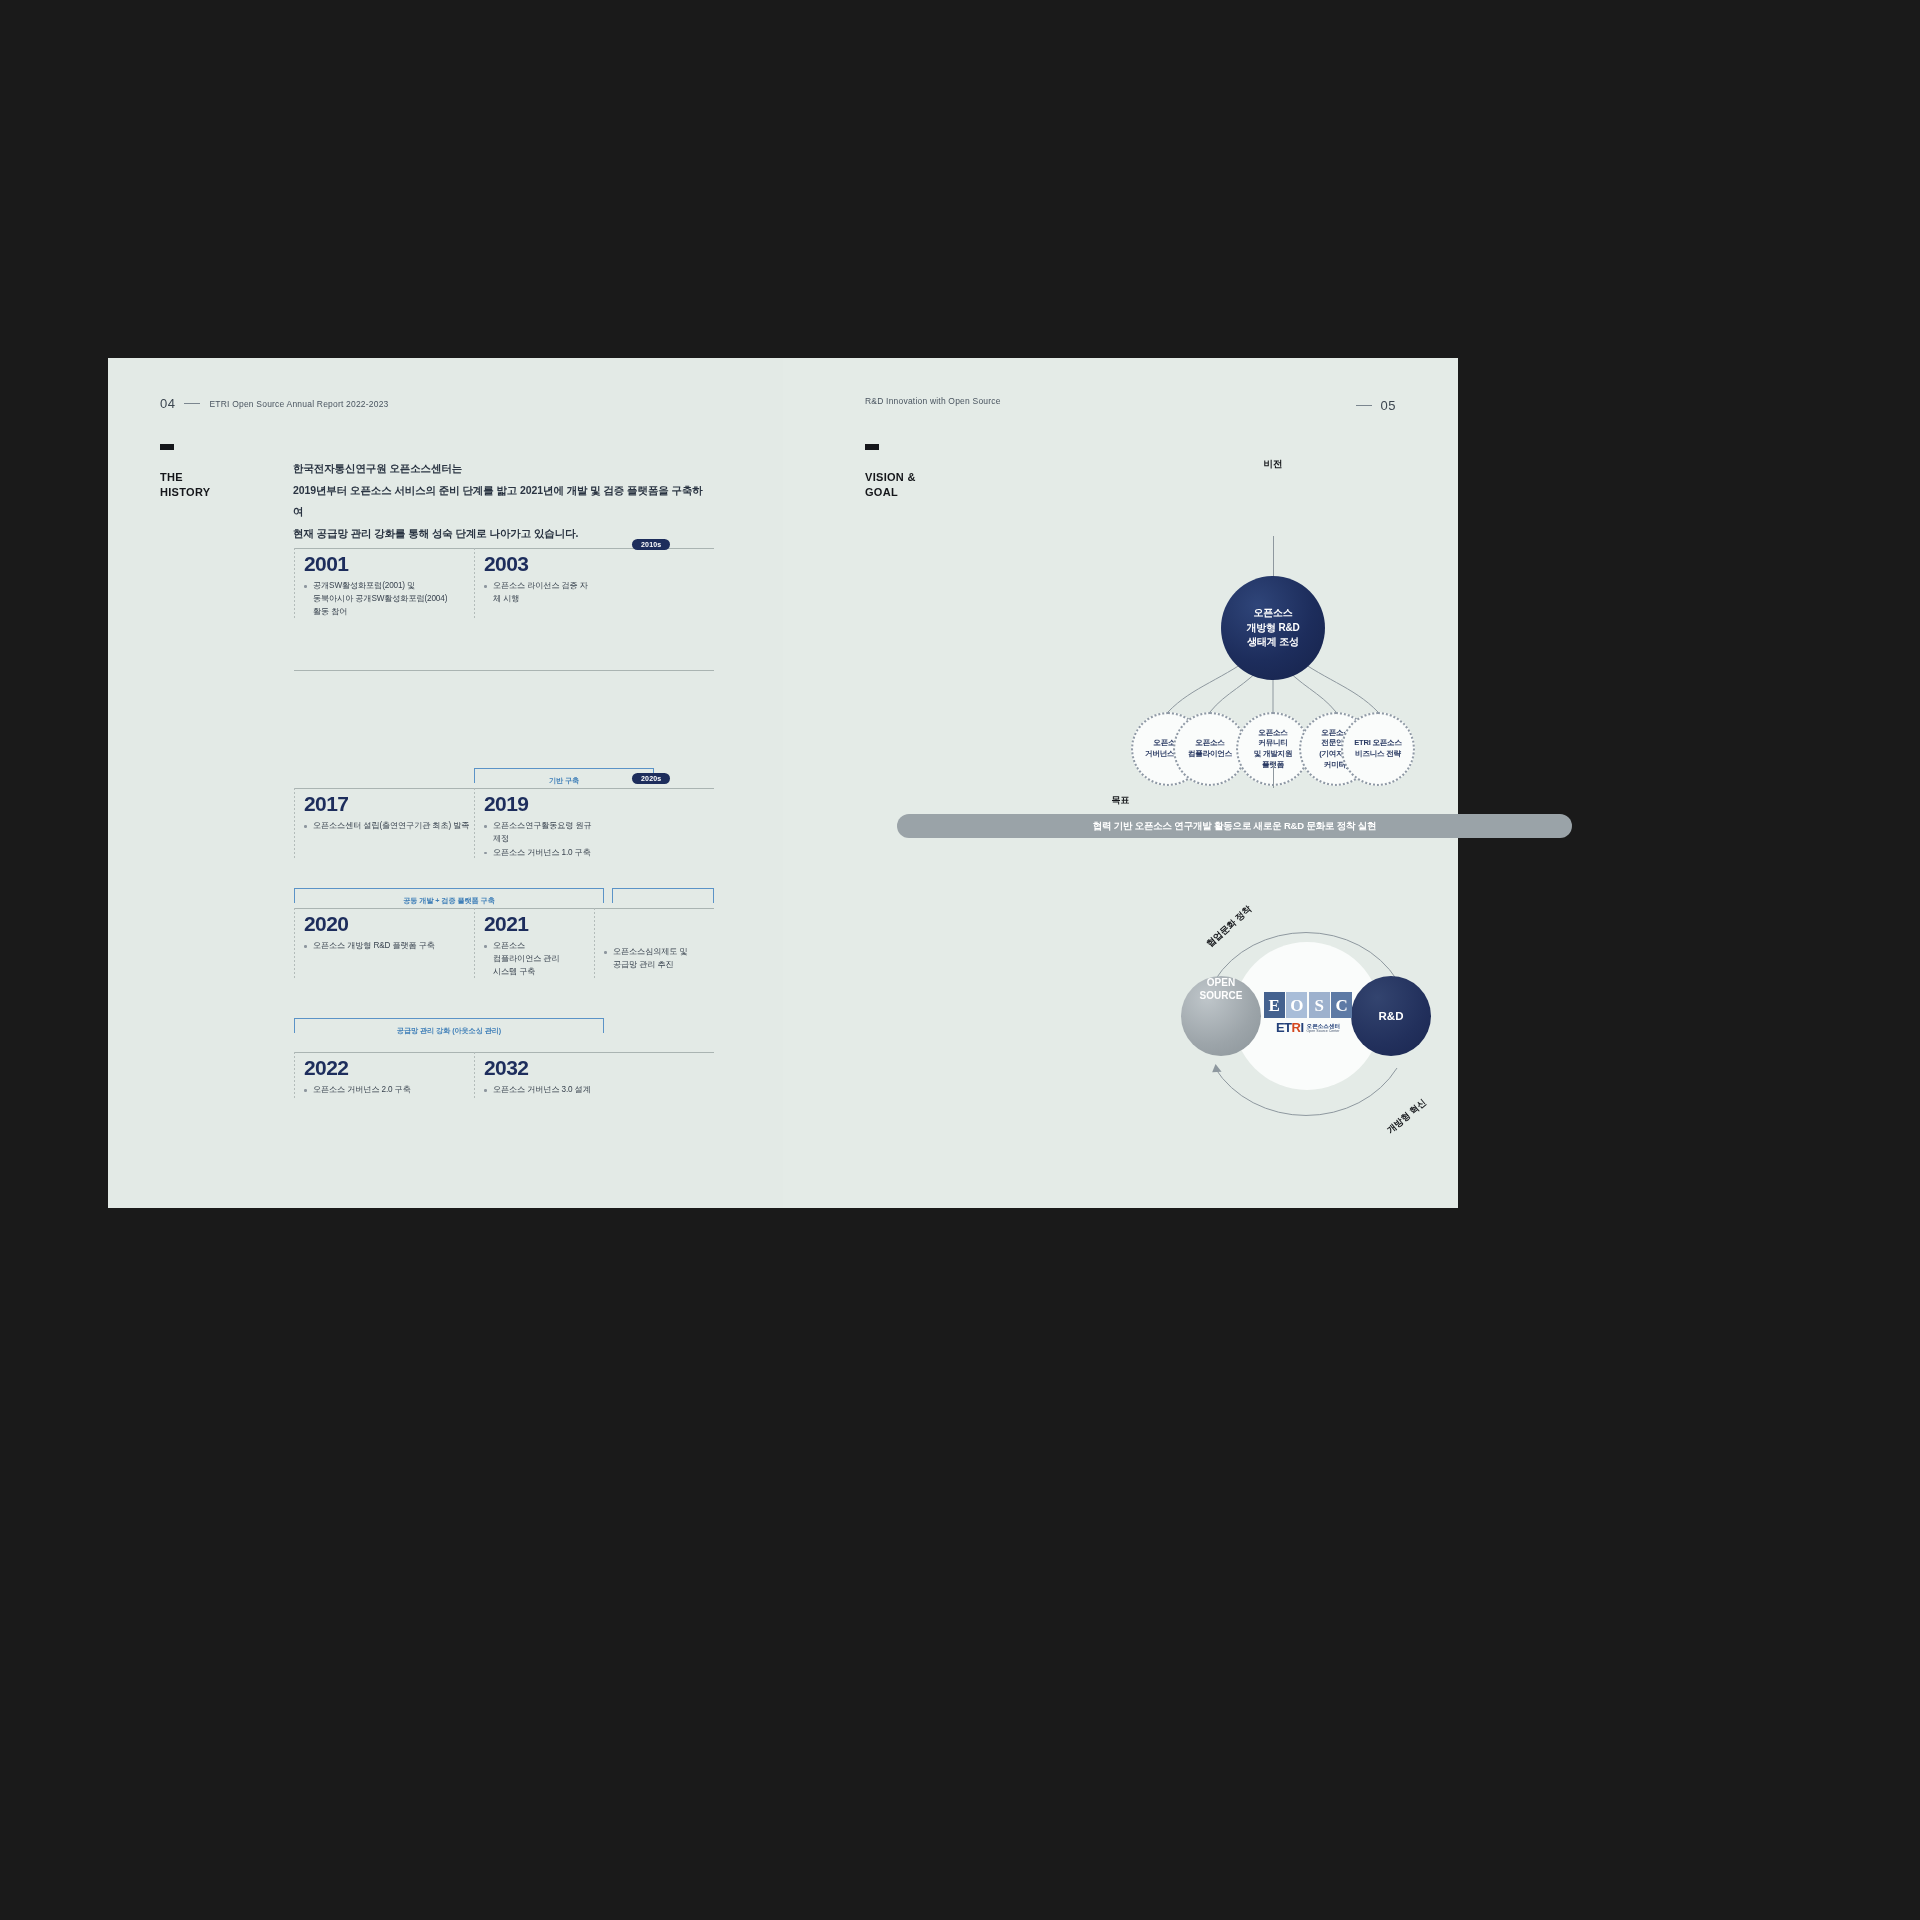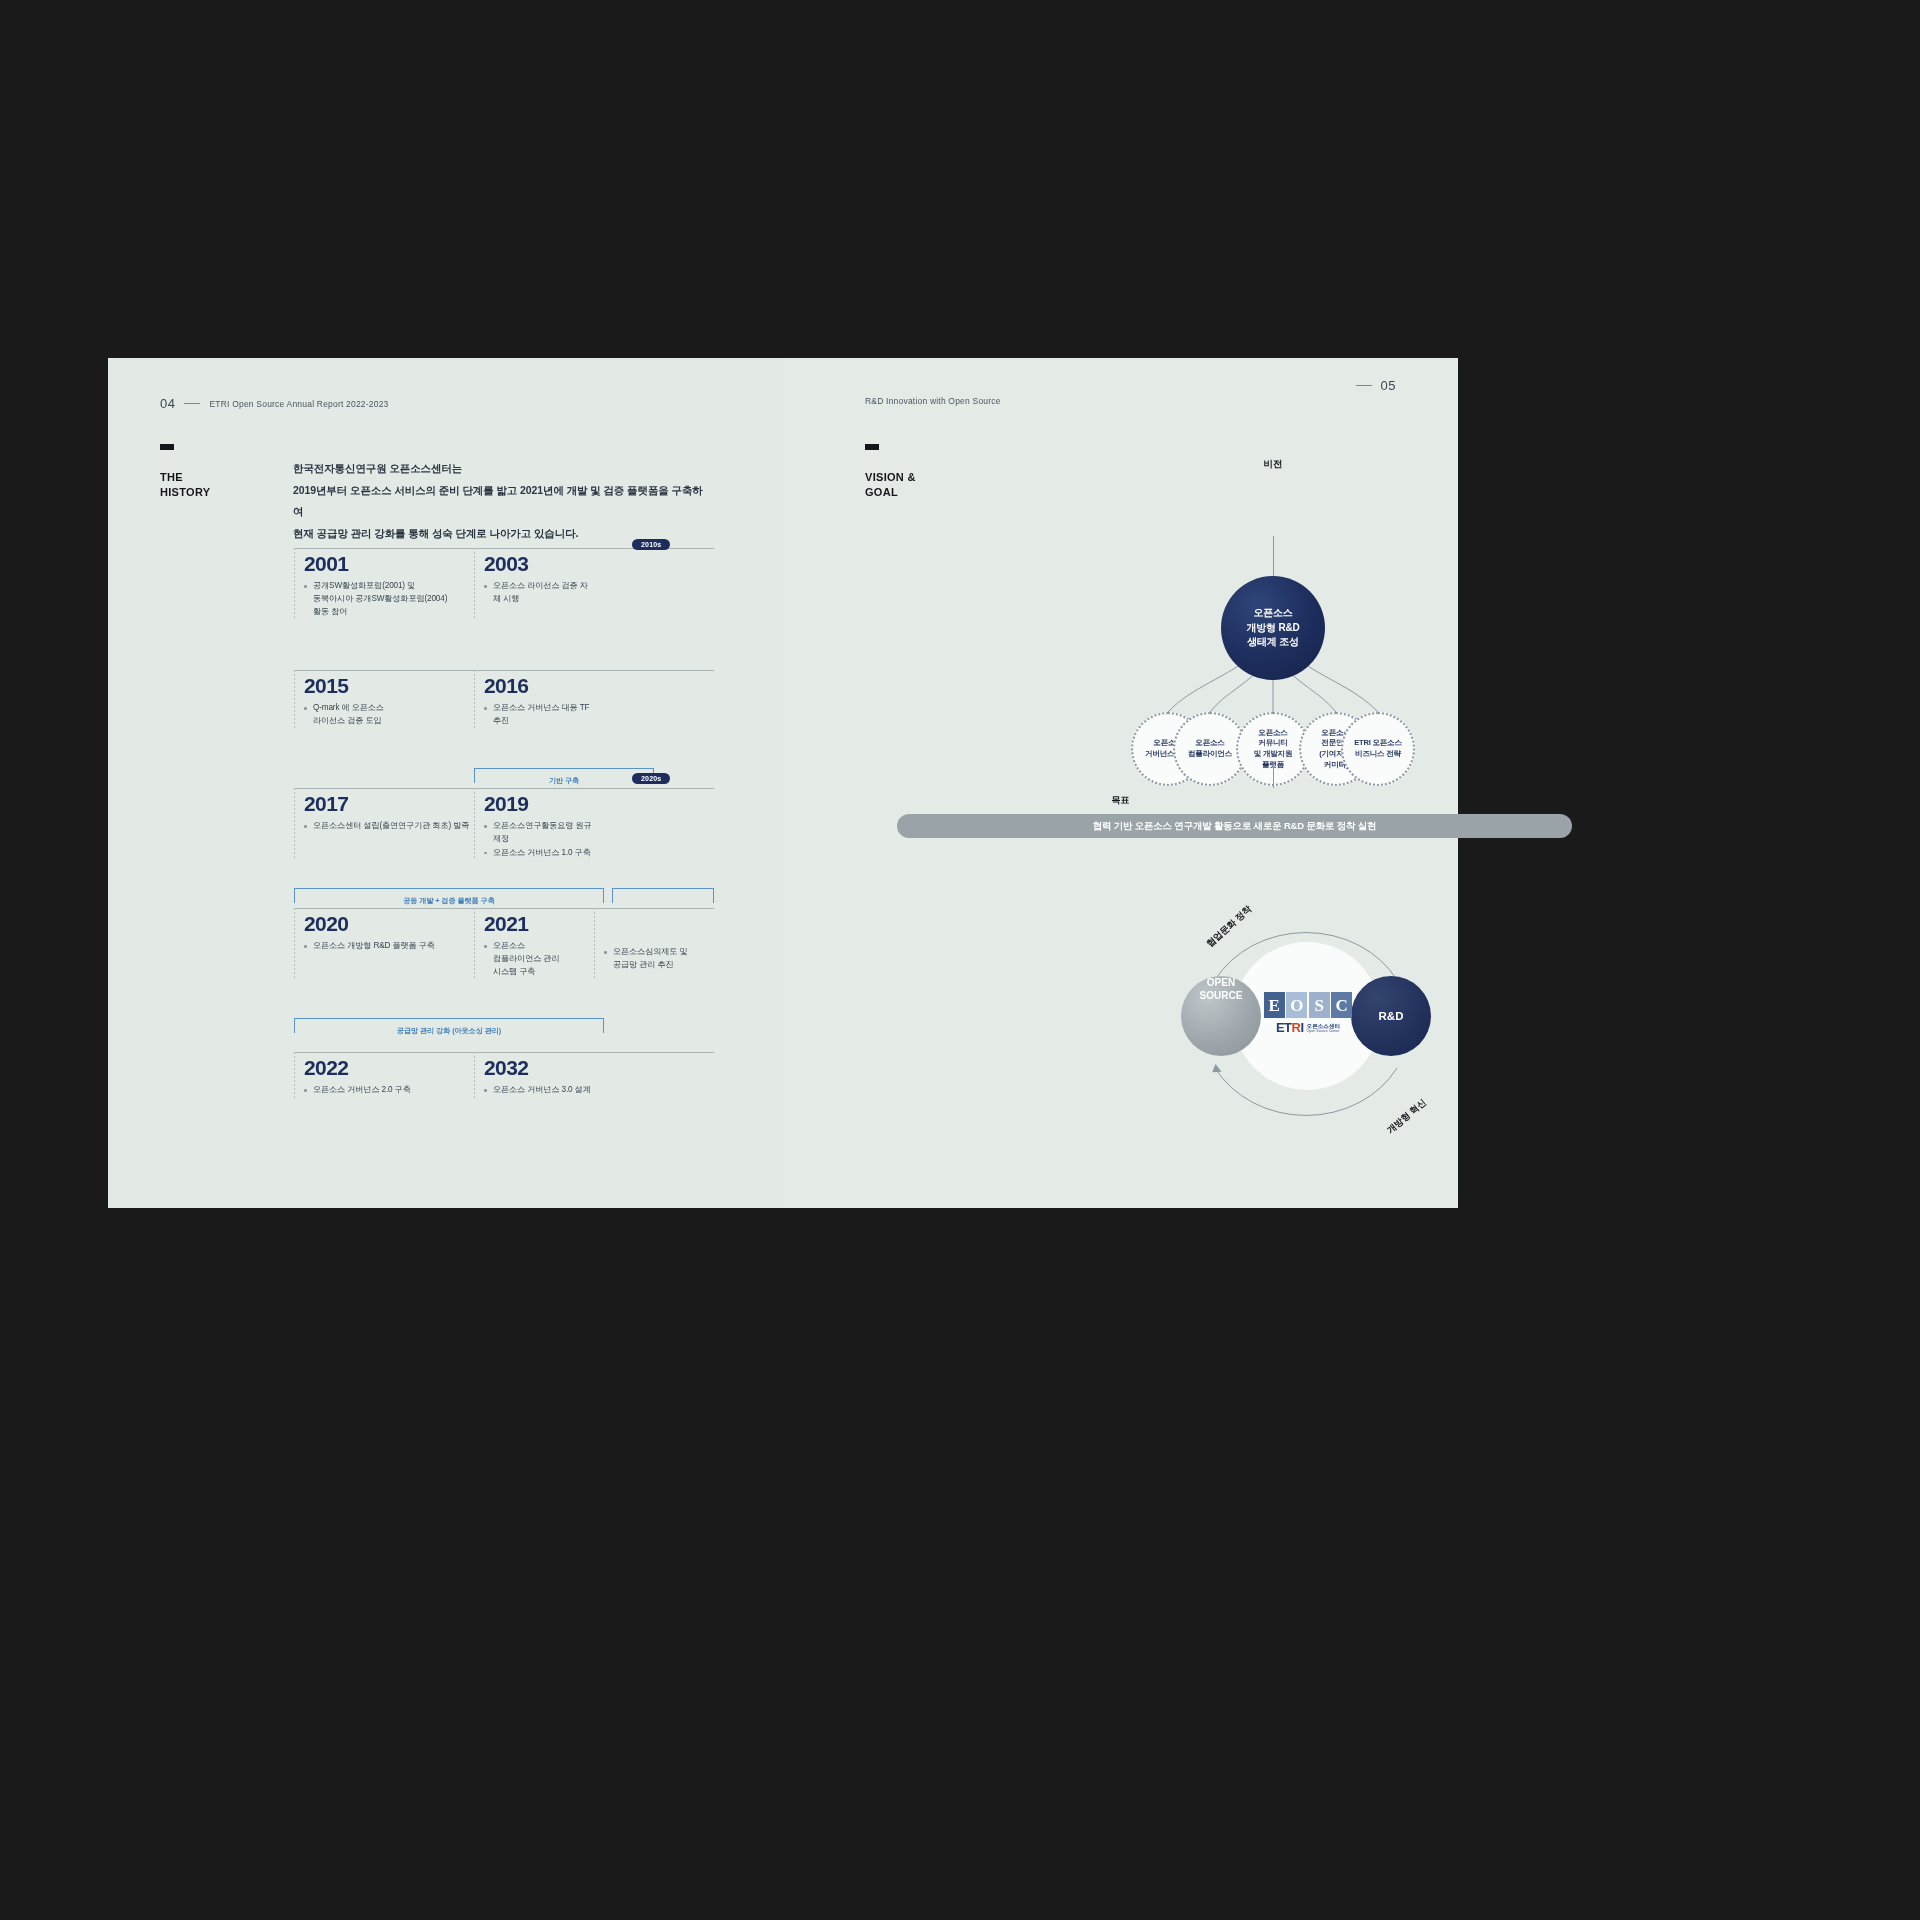--- a/index.html
+++ b/index.html
@@ -36,21 +36,21 @@
     white-space: nowrap;
   }
   .pg-header.left { left: 52px; }
   .pg-header.right { left: 82px; }
   .pg-num {
     font-size: 13px; color: #3c4650; letter-spacing: .5px;
     font-weight: 400;
   }
   .dash { display:inline-block; width: 16px; height:1px; background:#7b868f; }
   .pg-header.rightnum {
-    position:absolute; top: 20px; right: 62px; left:auto;
+    position:absolute; top: 40px; right: 62px; left:auto;
     display:flex; align-items:center; gap:9px;
   }
 
   
   .marker {
     position: absolute;
     width: 14px; height: 6px; background: #14161a;
   }
   .sec-title {
     position: absolute;
@@ -288,35 +288,20 @@
             <div class="bullets">
               <div class="bullet">오픈소스 라이선스 검증 자체 시행</div>
             </div>
           </div>
           <div class="cell c3 noline"></div>
         </div>
       </div>
 
       <div class="trow" style="height:118px;">
         <div class="trow-line" style="width:420px;"></div>
-        <div class="cells">
-          <div class="cell c1">
-            <div class="year">2015</div>
-            <div class="bullets">
-              <div class="bullet">Q-mark 에 오픈소스<br>라이선스 검증 도입</div>
-            </div>
-          </div>
-          <div class="cell c2">
-            <div class="year">2016</div>
-            <div class="bullets">
-              <div class="bullet">오픈소스 거버넌스 대응 TF 추진</div>
-            </div>
-          </div>
-          <div class="cell c3 noline"></div>
-        </div>
 
         <div class="bracket" style="left:180px; top:98px; width:180px;">
           <span>기반 구축</span>
         </div>
       </div>
 
       <div class="trow" style="height:120px;">
         <div class="trow-line" style="width:420px;"></div>
         <div class="cells">
           <div class="cell c1">

